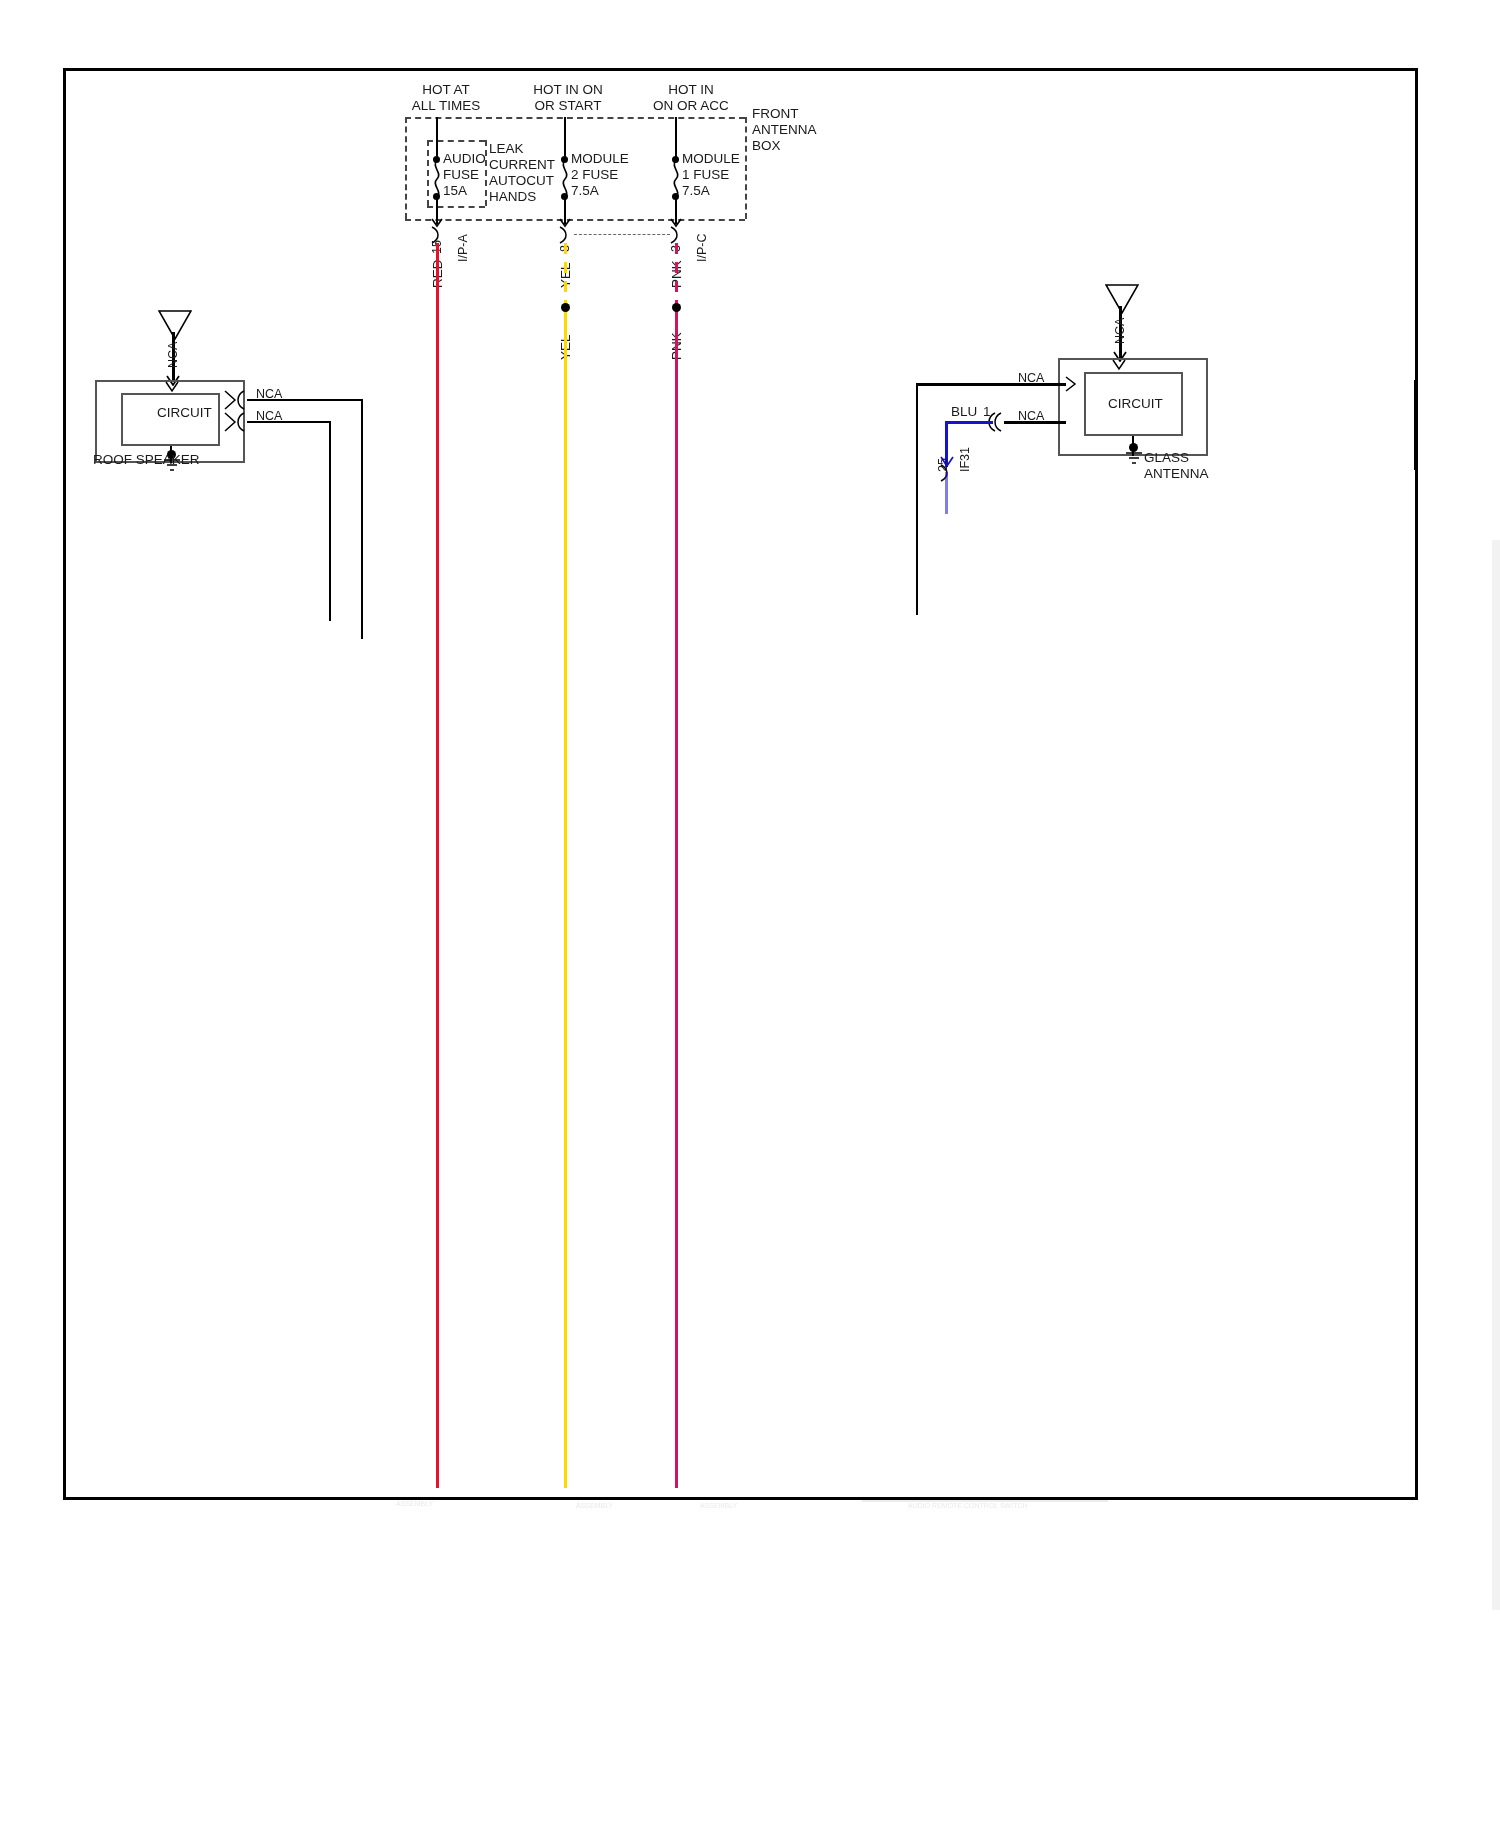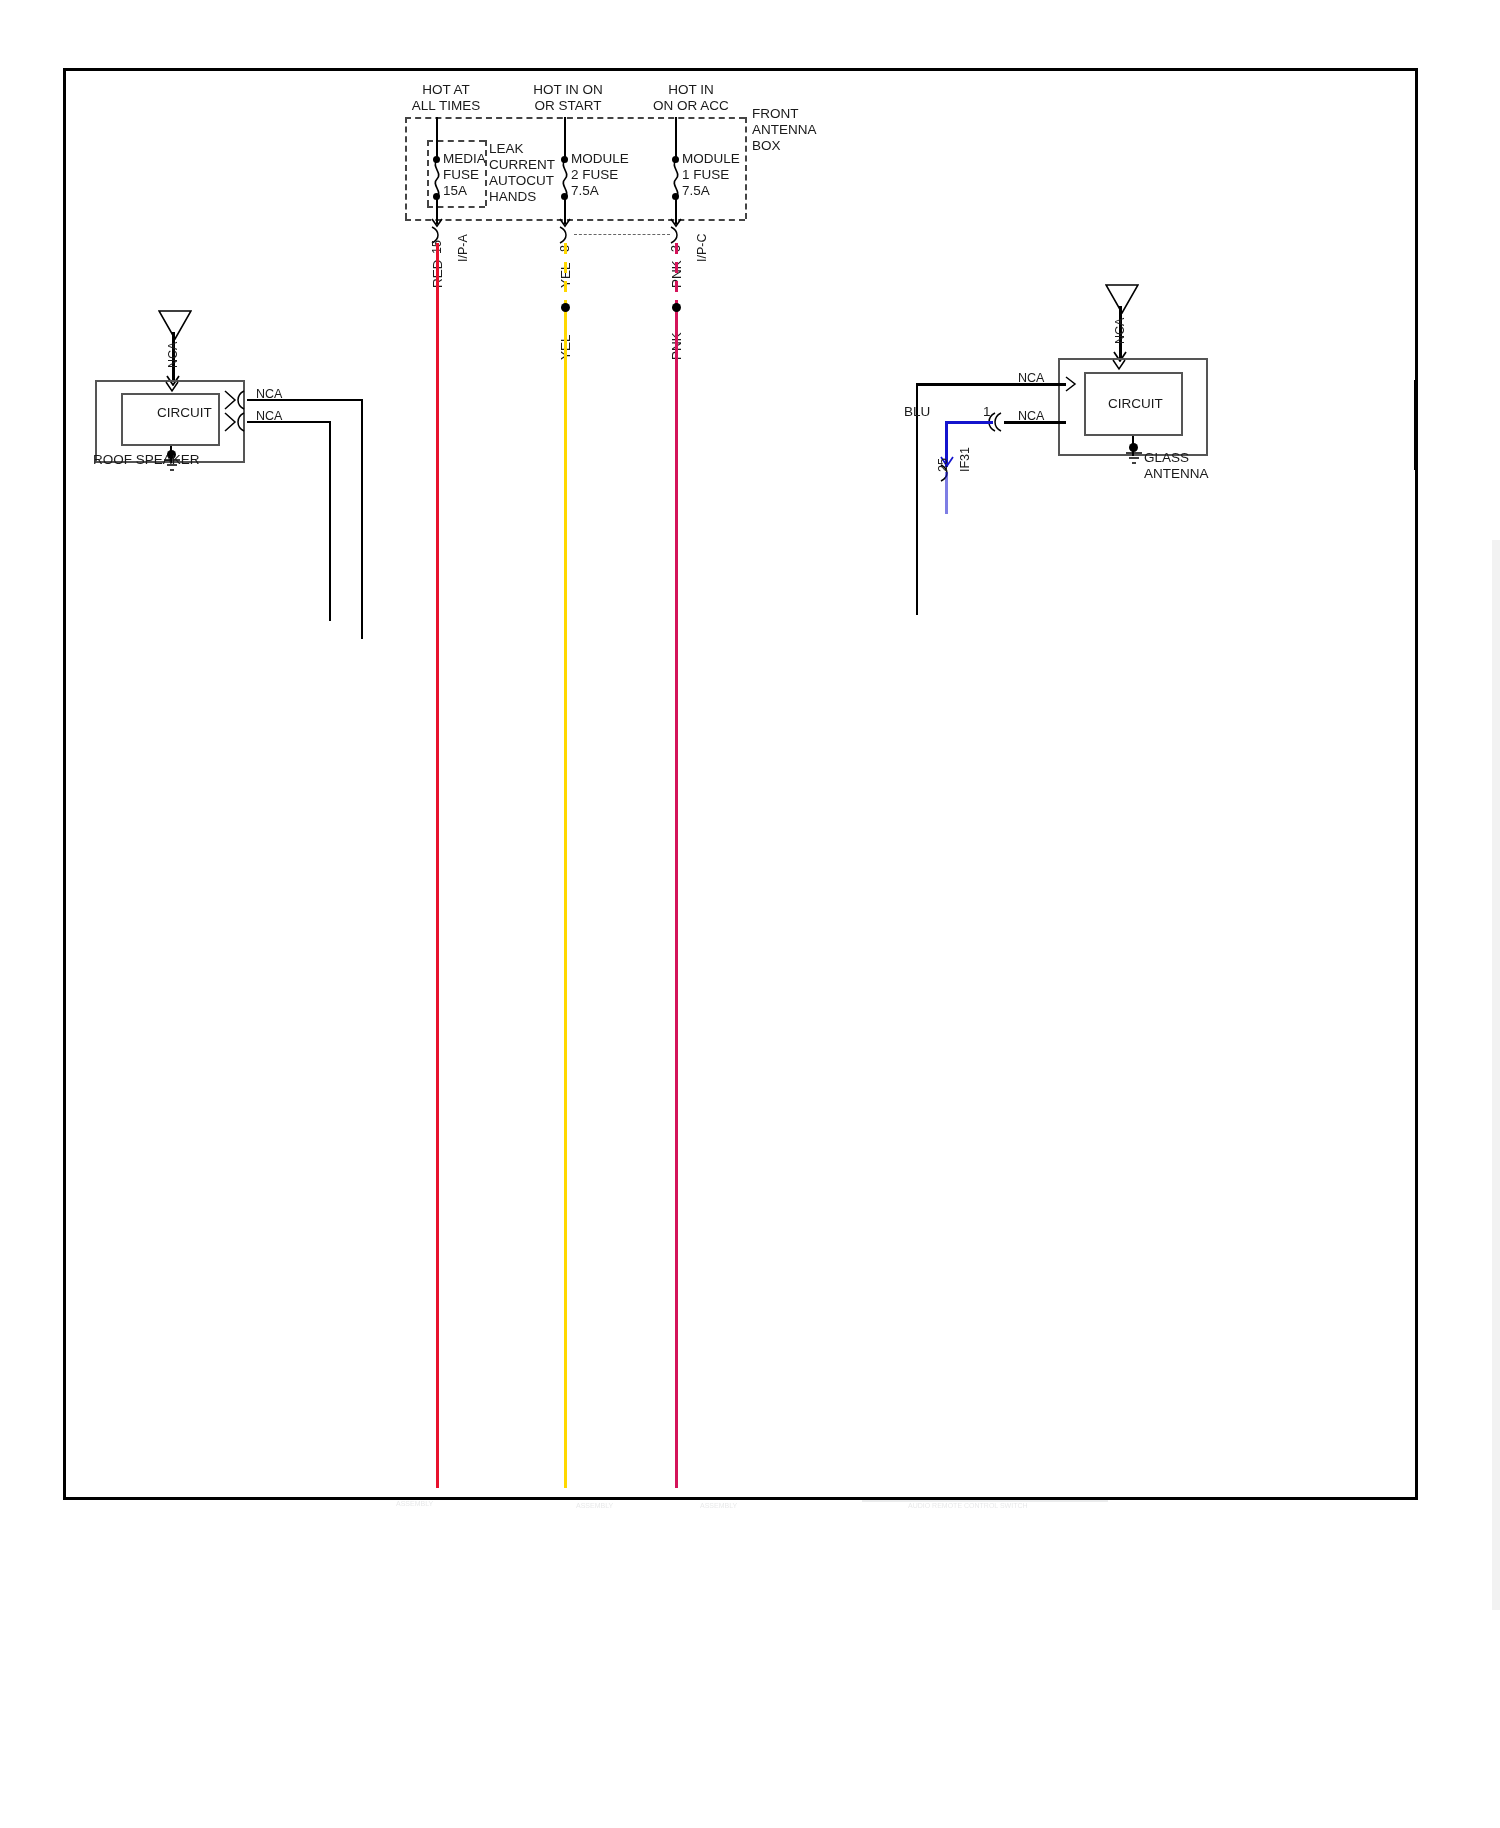--- a/index.html
+++ b/index.html
@@ -193,21 +193,21 @@
   <div class="dash-h" style="left:427px;top:206px;width:58px;"></div>
   <div class="lbl t13" style="left:489px;top:141px;"><span>LEAK</span><br><span>CURRENT</span><br><span>AUTOCUT</span><br><span>HANDS</span></div>
 
   <div class="vline" style="left:436px;top:117px;height:43px;"></div>
   <div class="dot-sm" style="left:433px;top:156px;"></div>
   <svg class="fuse" style="left:431px;top:159px;" viewBox="0 0 14 40">
     <path d="M6,1 C0,8 12,14 6,20 C0,26 12,32 6,39" fill="none" stroke="#000" stroke-width="1.7"></path>
   </svg>
   <div class="dot-sm" style="left:433px;top:193px;"></div>
   <div class="vline" style="left:436px;top:196px;height:28px;"></div>
-  <div class="lbl t13" style="left:443px;top:151px;"><span>MEDIA</span><br><span>FUSE</span><br><span>15A</span></div>
+  <div class="lbl t13" style="left:443px;top:151px;"><span>AUDIO</span><br><span>FUSE</span><br><span>15A</span></div>
 
   <div class="vline" style="left:564px;top:117px;height:43px;"></div>
   <div class="dot-sm" style="left:561px;top:156px;"></div>
   <svg class="fuse" style="left:559px;top:159px;" viewBox="0 0 14 40">
     <path d="M6,1 C0,8 12,14 6,20 C0,26 12,32 6,39" fill="none" stroke="#000" stroke-width="1.7"></path>
   </svg>
   <div class="dot-sm" style="left:561px;top:193px;"></div>
   <div class="vline" style="left:564px;top:196px;height:28px;"></div>
   <div class="lbl t13" style="left:571px;top:151px;"><span>MODULE</span><br><span>2 FUSE</span><br><span>7.5A</span></div>
 
@@ -328,21 +328,21 @@
   <div class="vline" style="left:916px;top:383px;height:232px;"></div>
 
   <div class="hline" style="left:1004px;top:421px;width:62px;height:3px;"></div>
   <svg style="position:absolute;left:988px;top:412px;width:18px;height:20px;" viewBox="0 0 18 20">
       <path d="M13,1 C5,5 5,15 13,19 M7,1 C-1,5 -1,15 7,19" fill="none" stroke="#000" stroke-width="1.5"></path>
     </svg>
   <div class="lbl t12" style="left:1018px;top:409px;">NCA</div>
 
   <div class="w-blu" style="left:945px;top:421px;width:48px;height:3px;"></div>
   <div class="w-blu" style="left:945px;top:421px;width:3px;height:46px;"></div>
-  <div class="lbl t13" style="left:904px;top:404px;">BLU</div>
+  <div class="lbl t13" style="left:951px;top:404px;">BLU</div>
   <div class="lbl t13" style="left:983px;top:404px;">1</div>
   <svg style="position:absolute;left:938px;top:452px;width:18px;height:16px;" viewBox="0 0 18 16">
       <path d="M9,0 L9,9 M3,5 L9,14 L15,5" fill="none" stroke="#1414cd" stroke-width="1.7"></path>
     </svg>
   <svg style="position:absolute;left:939px;top:464px;width:16px;height:18px;" viewBox="0 0 16 18">
       <path d="M2,1 C10,5 10,13 2,17" fill="none" stroke="#000" stroke-width="1.5"></path>
     </svg>
   <div class="lbl t12 vert" style="left:936px;top:472px;">25</div>
   <div class="lbl t12 vert" style="left:958px;top:472px;">IF31</div>
   <div class="w-blu" style="left:945px;top:472px;width:3px;height:42px;opacity:0.55;"></div>

